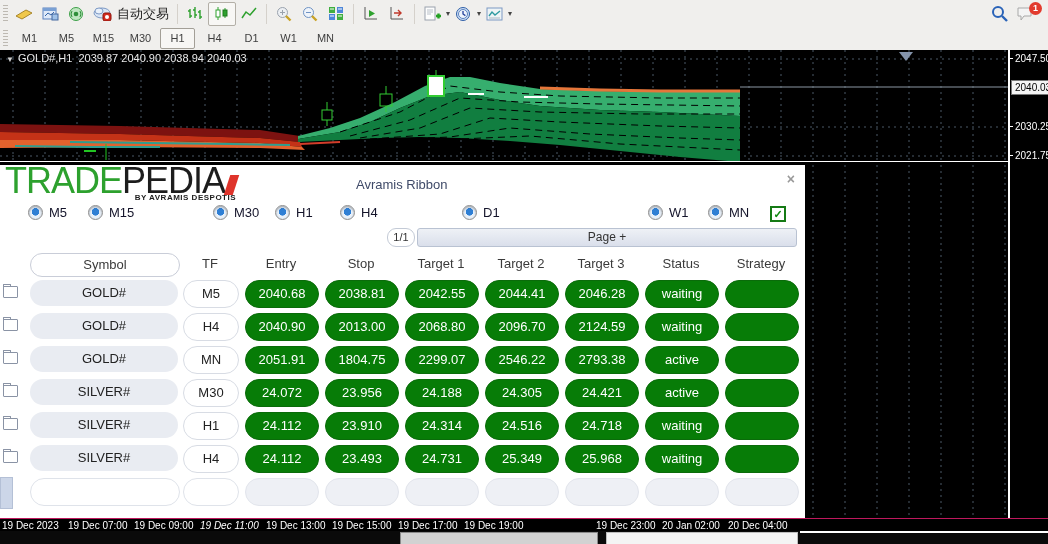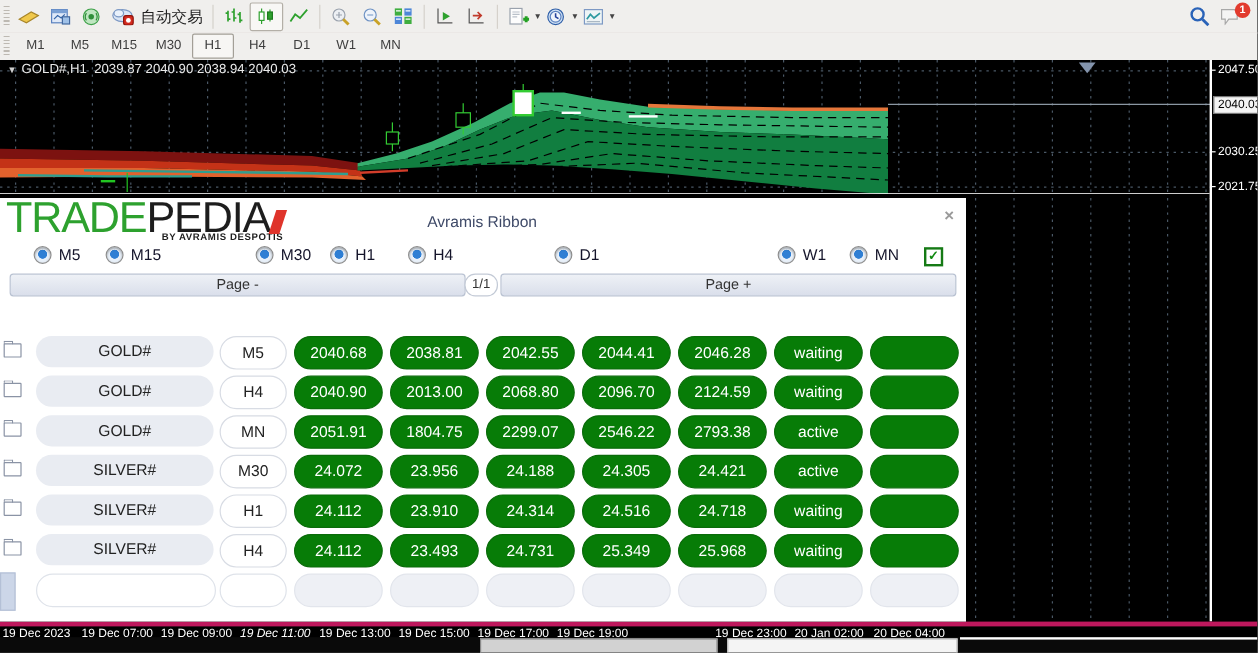--- a/index.html
+++ b/index.html
@@ -31,21 +31,21 @@
   .chart-vline{position:absolute;left:1008px;top:50px;width:2px;height:468px;background:#fff;}
   .chart-hsep{position:absolute;left:0;top:161px;width:1008px;height:6px;
     background:linear-gradient(#fff 0 1px,#000 1px 4px,#fff 4px 5px,#000 5px 6px);}
   
   .paxis{position:absolute;left:1010px;top:50px;width:38px;height:468px;background:#000;}
   .paxis .plabel{position:absolute;left:5px;color:#fff;font-size:10px;white-space:nowrap;}
   .paxis .tick{position:absolute;left:0;width:3px;height:1px;background:#fff;}
   .price-box{position:absolute;left:1px;background:#f4f4f4;color:#000;font-size:10px;
     padding:1px 3px;border:1px solid #777;}
   
-  .taxis{position:absolute;left:0;top:518px;width:1048px;height:13px;background:#000;border-top:4px solid #be185d;}
+  .taxis{position:absolute;left:0;top:518px;width:1048px;height:13px;background:#000;border-top:1px solid #be185d;}
   .taxis .tlabel{position:absolute;top:1px;color:#fff;font-size:10px;white-space:nowrap;}
   .bstrip{position:absolute;left:0;top:531px;width:1048px;height:13px;background:#0a0a0a;}
   .btab{position:absolute;top:1px;height:12px;}
   .bline{position:absolute;left:800px;top:0;width:248px;height:2px;background:#fff;}
   
   .panel{position:absolute;left:0;top:165px;width:805px;height:353px;background:#fff;}
   .logo{position:absolute;left:5px;top:3px;}
   .logo .word{font-size:36px;font-weight:normal;letter-spacing:-1px;line-height:26px;}
   .logo .w-green{color:#2da12e;}
   .logo .w-dark{color:#1d1d1d;}
@@ -398,25 +398,35 @@
           <span class="radio-label">W1</span>
         </div>
         <div class="radio-item" style="left: 708px;">
           <span class="radio-dot"></span>
           <span class="radio-label">MN</span>
         </div>
       </div>
     <div class="selall">✓</div>
 
     <div class="pager">
-      <div class="pgbtn" style="left:8px;width:378px;">Page -</div>
       <div class="pgind">1/1</div>
       <div class="pgbtn" style="left:417px;width:378px;">Page +</div>
     </div>
 
+    <div class="thead">
+        <div class="hcell oval" style="left: 30px; width: 148px;">Symbol</div>
+        <div class="hcell" style="left: 183px; width: 54px;">TF</div>
+        <div class="hcell" style="left: 245px; width: 72px;">Entry</div>
+        <div class="hcell" style="left: 325px; width: 72px;">Stop</div>
+        <div class="hcell" style="left: 405px; width: 72px;">Target 1</div>
+        <div class="hcell" style="left: 485px; width: 72px;">Target 2</div>
+        <div class="hcell" style="left: 565px; width: 72px;">Target 3</div>
+        <div class="hcell" style="left: 645px; width: 72px;">Status</div>
+        <div class="hcell" style="left: 725px; width: 72px;">Strategy</div>
+      </div>
     <div class="rows">
         <div class="prow" style="top: 0px;">
           <span class="folder"></span>
           <div class="cell pill-gray" style="left: 30px; width: 148px;">GOLD#</div>
           <div class="cell pill-white" style="left: 183px; width: 54px;">M5</div>
           <div class="cell pill-green" style="left: 245px; width: 72px;">2040.68</div>
           <div class="cell pill-green" style="left: 325px; width: 72px;">2038.81</div>
           <div class="cell pill-green" style="left: 405px; width: 72px;">2042.55</div>
           <div class="cell pill-green" style="left: 485px; width: 72px;">2044.41</div>
           <div class="cell pill-green" style="left: 565px; width: 72px;">2046.28</div>

